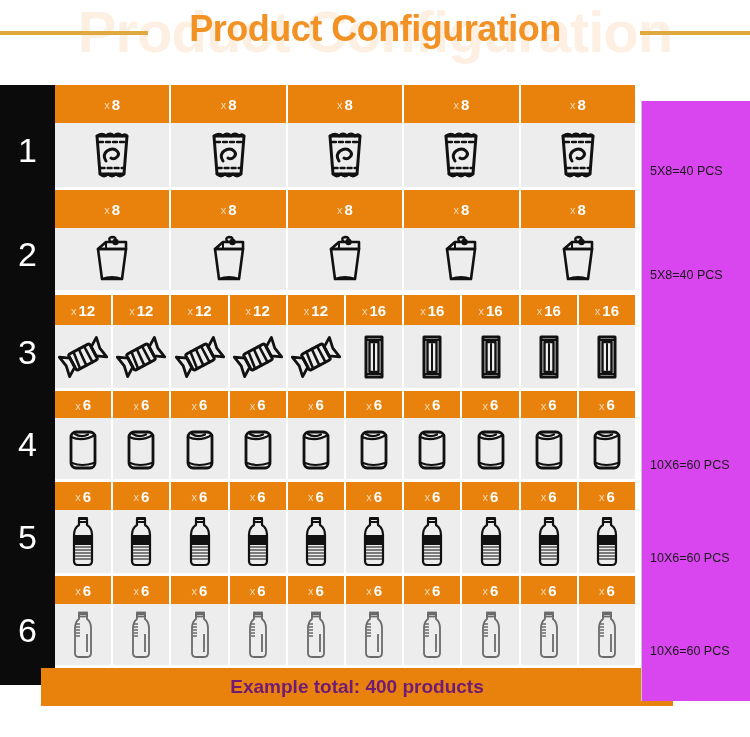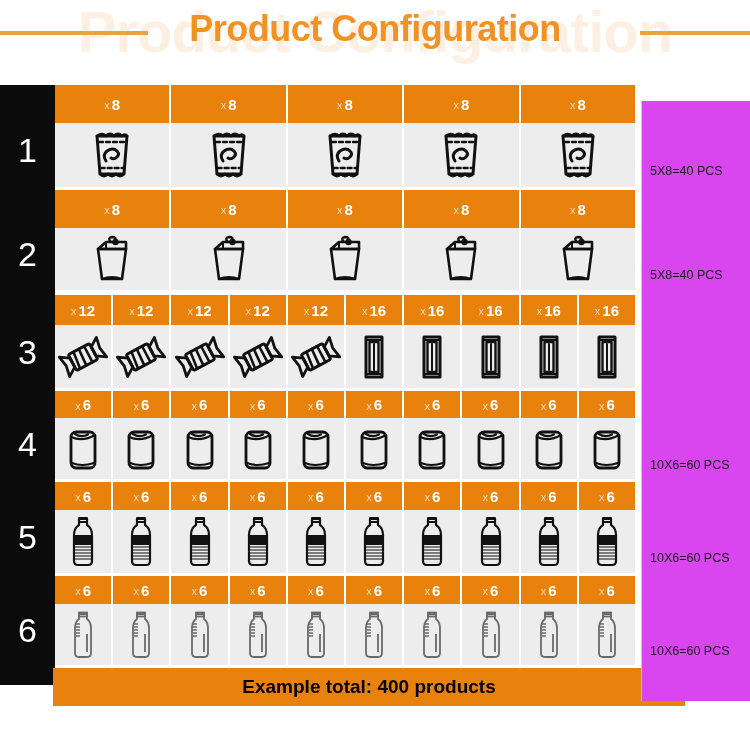--- a/index.html
+++ b/index.html
@@ -94,23 +94,23 @@
     flex:1 1 0;
     display:flex;align-items:center;justify-content:center;
     border-right:2px solid #ffffff;
     box-sizing:border-box;
     height:100%;
   }
   .icons .cell:last-child{border-right:none;}
 
   
   .footer{
-    position:absolute;left:53px;top:668px;width:632px;height:38px;
+    position:absolute;left:41px;top:668px;width:632px;height:38px;
     background:#e8820c;
-    color:#000000;
+    color:#701a75;
     display:flex;align-items:center;justify-content:center;
     font-size:19px;font-weight:bold;
   }
 
   
   .labels{
     position:absolute;left:641px;top:85px;width:109px;height:600px;
     background:#d946ef;
     border-left:1px solid #c9c9c9;
     box-sizing:border-box;

